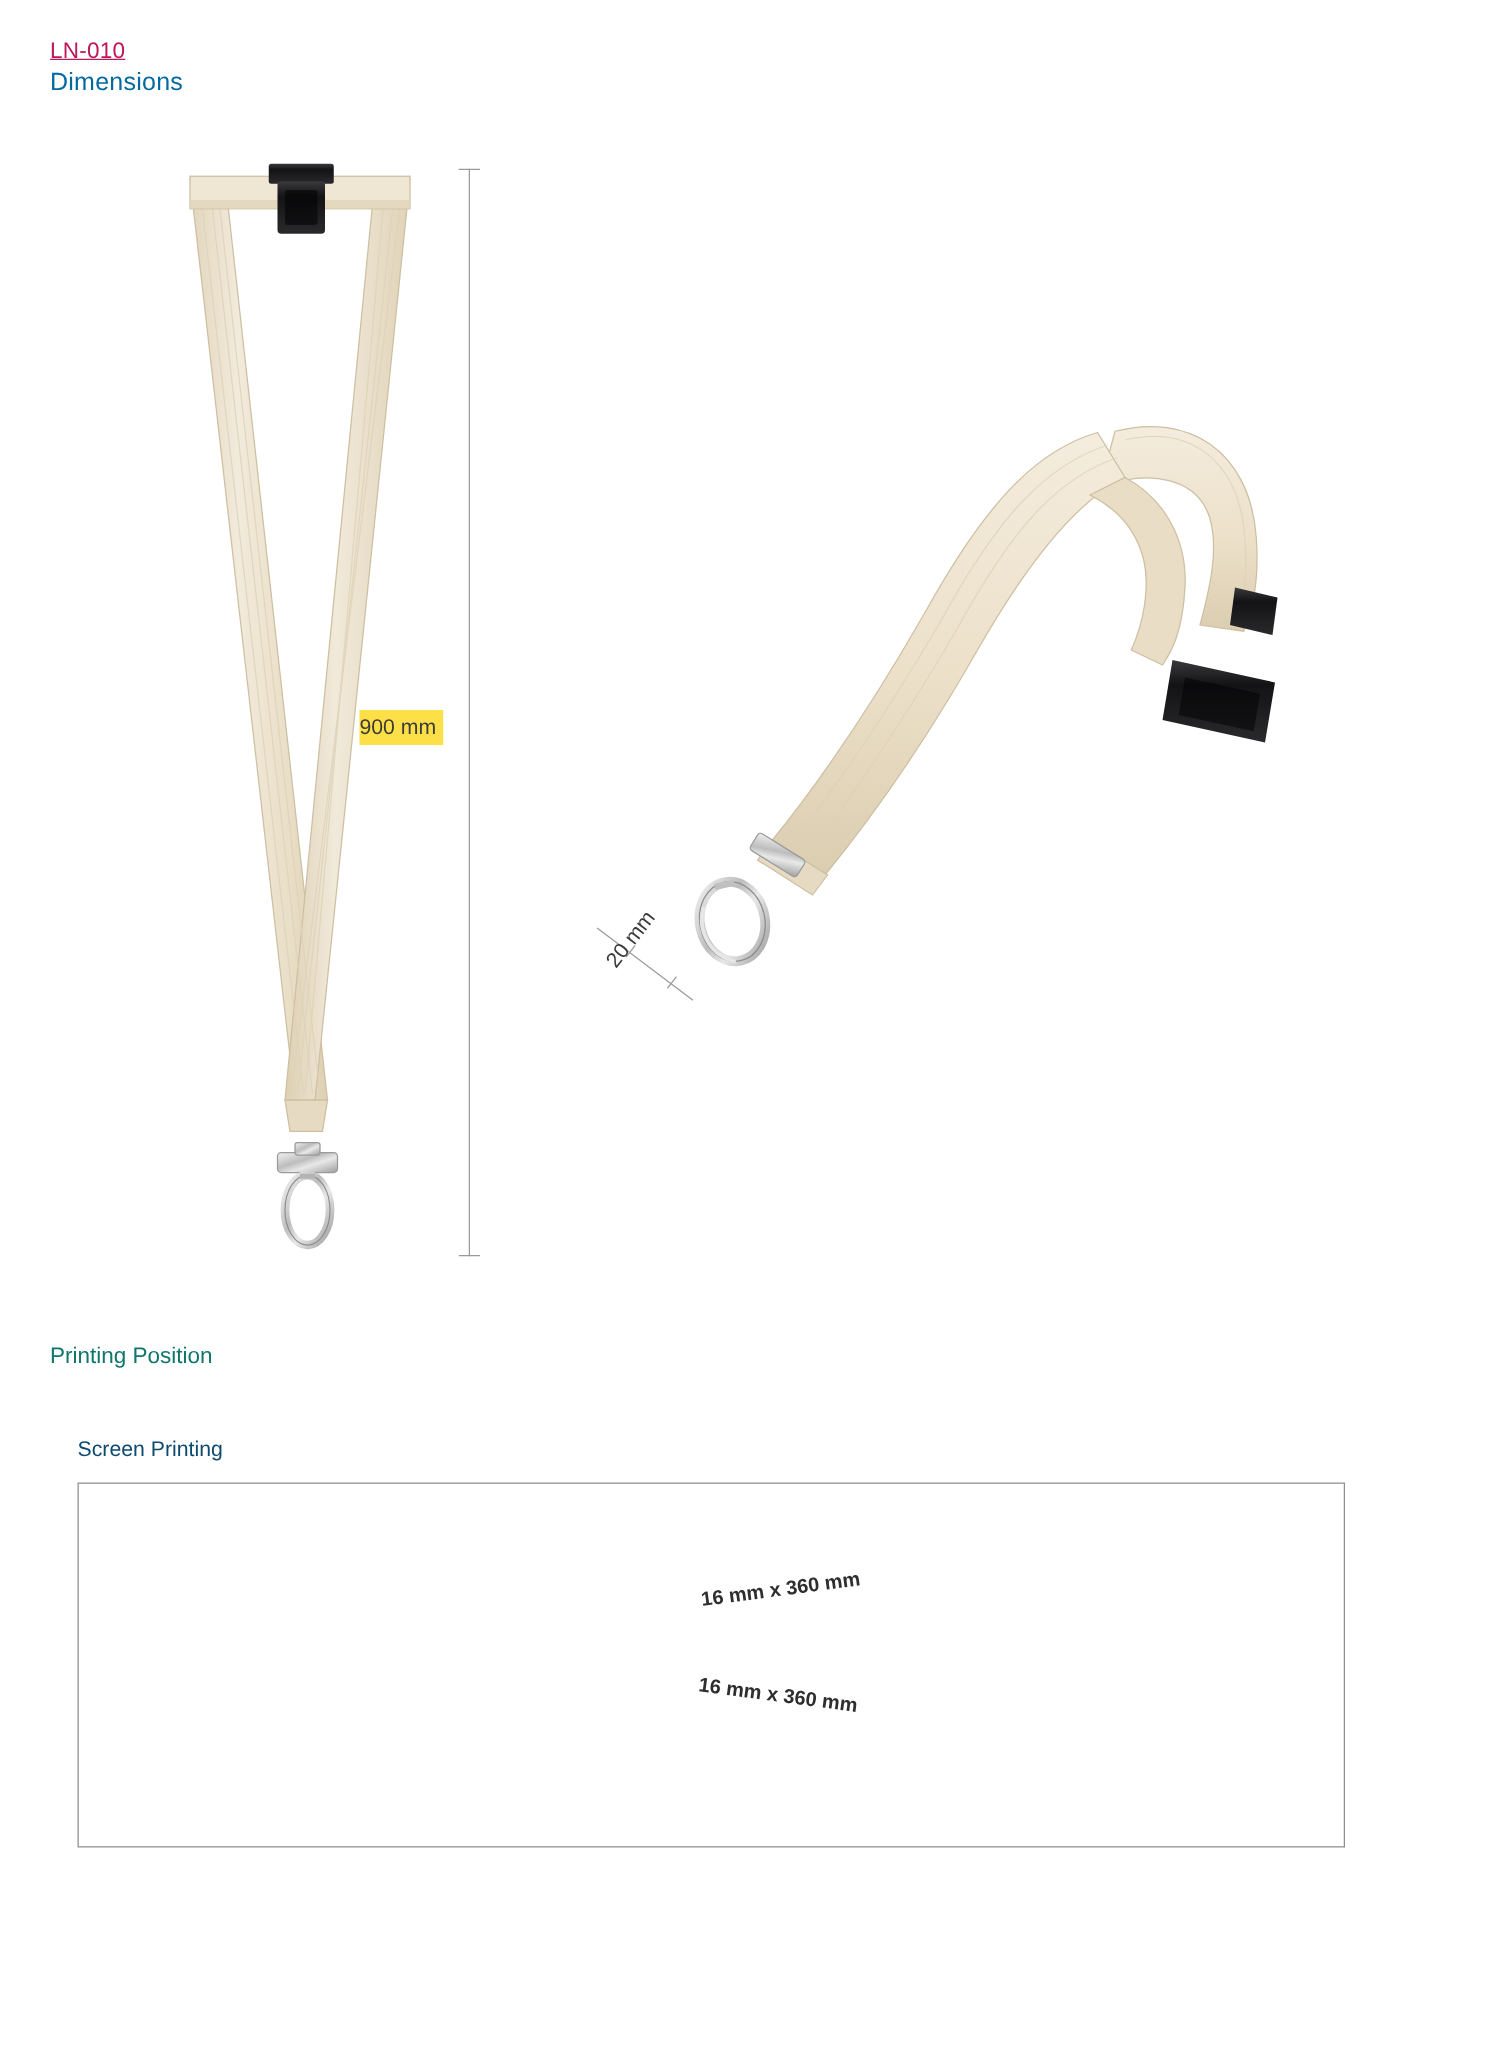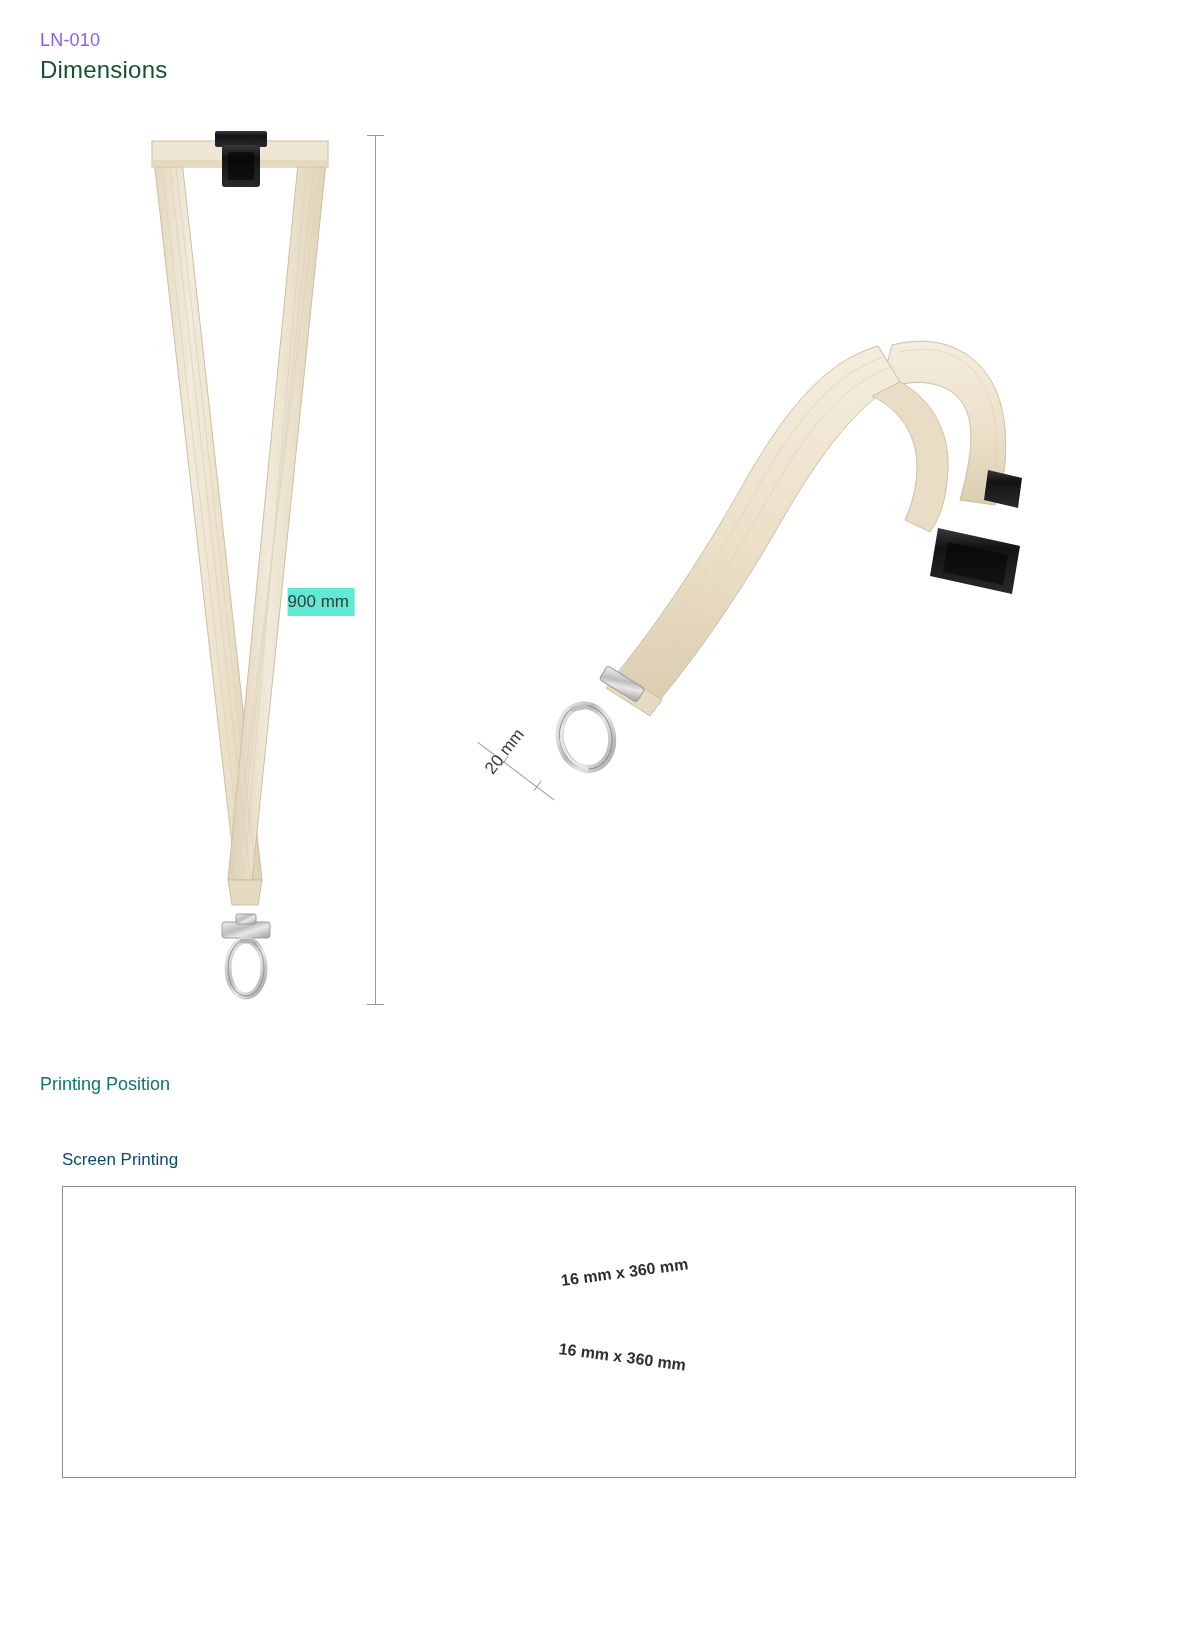--- a/index.html
+++ b/index.html
@@ -22,26 +22,27 @@
 
   
   .header {
     position: absolute;
     left: 40px;
     top: 28px;
     line-height: 1.38;
   }
   .header .code {
     font-size: 18px;
-    color: #8b5cf6;
+    color: #be185d;
     letter-spacing: .2px;
+    text-decoration: underline;
   }
   .header .sub {
-    font-size: 24px;
-    color: #14532d;
+    font-size: 20px;
+    color: #0369a1;
     letter-spacing: .2px;
   }
 
   
   .section-title {
     position: absolute;
     left: 40px;
     top: 1074px;
     font-size: 18px;
     color: #0f766e;
@@ -70,24 +71,24 @@
     left: -8px;
     width: 17px;
     height: 1px;
     background: #9a9a9a;
   }
   .dimline::before { top: 0; }
   .dimline::after  { bottom: 0; }
   .dimlabel {
     position: absolute;
     left: 355px;
-    top: 588px;
+    top: 568px;
     font-size: 17px;
     color: #3b3b3b;
-    background: #5eead4;
+    background: #fde047;
     padding: 4px 6px 4px 0;
     transform: translateX(-100%);
     white-space: nowrap;
   }
 
   
   .dim20 {
     position: absolute;
     left: 478px;
     top: 742px;

